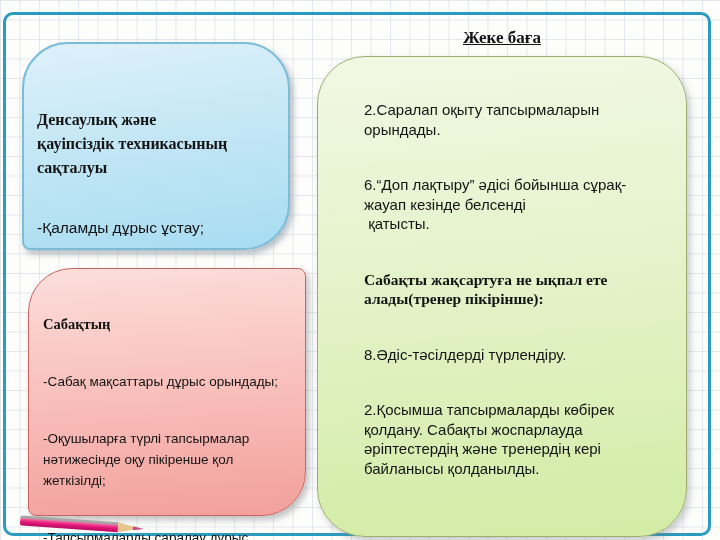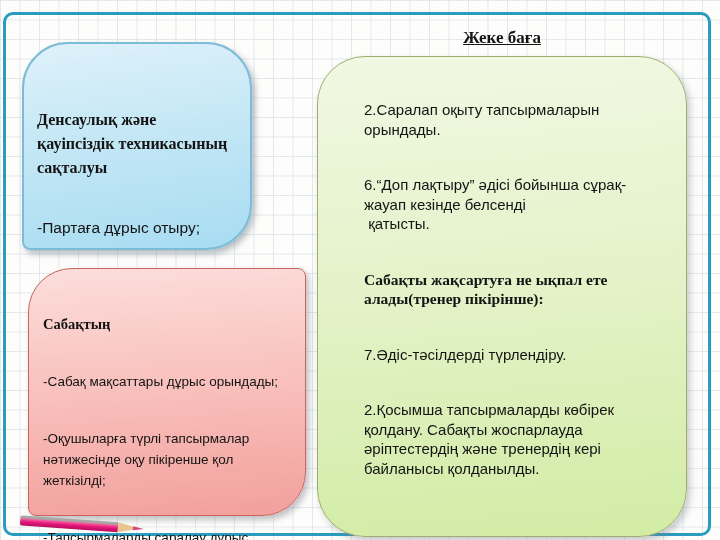--- a/index.html
+++ b/index.html
@@ -24,21 +24,21 @@
   .slide-title{
     position:absolute;left:317px;top:28px;width:370px;
     text-align:center;font-family:"Liberation Serif",serif;
     font-size:17px;font-weight:bold;
   }
   .slide-title span{text-decoration:underline;white-space:pre-wrap;}
 
   .box{position:absolute;box-sizing:border-box;white-space:pre-wrap;}
 
   .box-health{
-    left:22px;top:42px;width:230px;height:208px;
+    left:22px;top:42px;width:268px;height:208px;
     background:linear-gradient(172deg,#def1fa 0%,#c4e7f5 45%,#a8dcf2 100%);
     border:2px solid #7cbcd8;
     border-radius:46px 46px 46px 8px;
     box-shadow:3px 4px 6px rgba(110,125,140,.5);
     padding:28px 10px 0 13px;
   }
   .box-health .box-heading{
     font-family:"Liberation Serif",serif;font-weight:bold;
     font-size:16px;line-height:24px;
   }
@@ -97,21 +97,20 @@
   <div class="frame"></div>
 
   <div class="slide-title">
     <span>Жеке баға</span>
   </div>
 
   <div class="box box-health">
     <div class="box-heading">Денсаулық және
 қауіпсіздік техникасының
 сақталуы</div>
-    <div class="box-item">-Партаға дұрыс отыру;</div>
     <div class="box-item">-Қаламды дұрыс ұстау;</div>
     <div class="box-item">-Сергіту жаттығуын
 орындау;</div>
   </div>
 
   <div class="box box-reflection">
     <div class="box-heading">Сабақтың</div>
     <div class="box-item">-Сабақ мақсаттары дұрыс орындады;</div>
     <div class="box-item">-Оқушыларға түрлі тапсырмалар
 нәтижесінде оқу пікіренше қол
@@ -123,21 +122,21 @@
   </div>
 
   <div class="box box-assessment">
     <div class="sec-item">2.Саралап оқыту тапсырмаларын
 орындады.</div>
     <div class="sec-item">6.“Доп лақтыру” әдісі бойынша сұрақ-
 жауап кезінде белсенді
  қатысты.</div>
     <div class="sec-heading">Сабақты жақсартуға не ықпал ете
 алады(тренер пікірінше):</div>
-    <div class="sec-item">7.Әдіс-тәсілдерді түрлендіру.</div>
+    <div class="sec-item">8.Әдіс-тәсілдерді түрлендіру.</div>
     <div class="sec-item">2.Қосымша тапсырмаларды көбірек
 қолдану. Сабақты жоспарлауда
 әріптестердің және тренердің кері
 байланысы қолданылды.</div>
     
   </div>
 
   <div class="pencil">
     <div class="pencil-body"></div>
     <div class="pencil-wood"></div>

